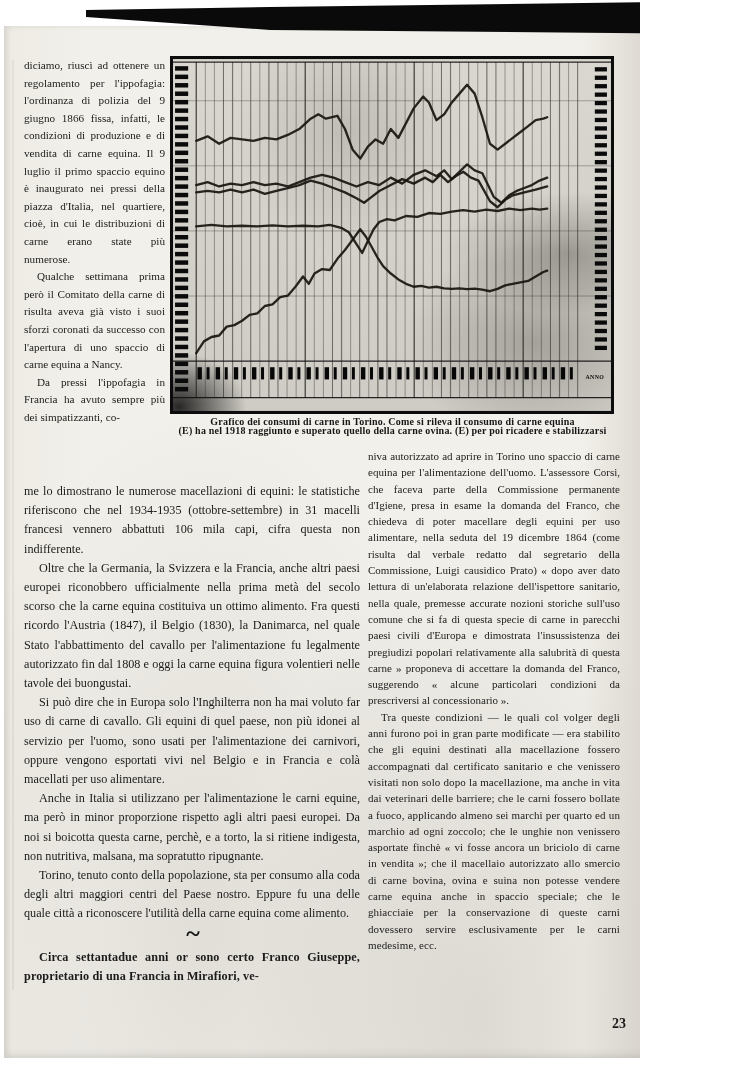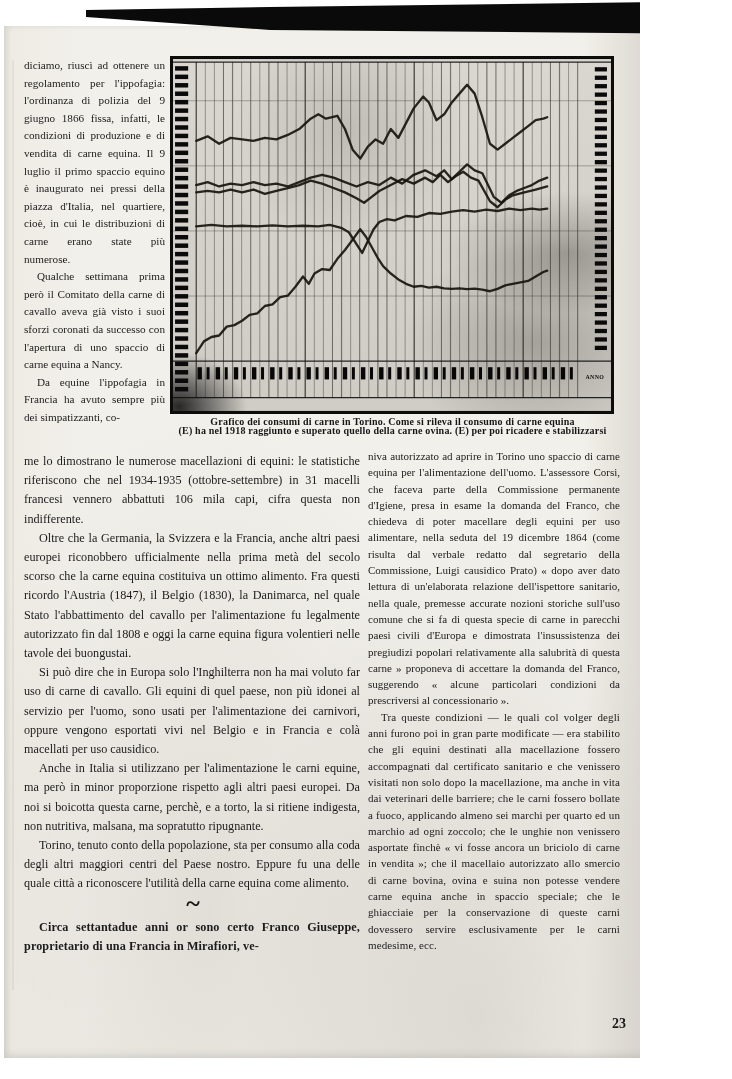--- a/index.html
+++ b/index.html
@@ -21,21 +21,21 @@
     background:linear-gradient(to bottom,#101010 0%,#3d3d3d 25%,#5a5a5a 55%,#7a7a78 85%,#90908e 100%);}
 
   
   p{margin:0;text-indent:13px;}
   .col-narrow{position:absolute;left:24px;top:57px;width:141px;height:400px;overflow:hidden;
     font-size:11.2px;line-height:17.6px;text-align:justify;}
   .col-narrow p:first-child{text-indent:0;}
   .col-left{position:absolute;left:24px;top:452px;width:336px;height:582px;overflow:hidden;
     font-size:12.2px;line-height:19.2px;text-align:justify;}
   .col-left .pwrap p{text-indent:15px;}
-  .col-left .pwrap:first-of-type p:first-child{text-indent:0;}
+  .col-left .pwrap:first-of-type p:first-child{text-indent:0;margin-top:30px;}
   .divider{height:24px;line-height:20px;text-align:center;font-size:26px;font-weight:bold;
     letter-spacing:-2px;color:#161616;}
   .closing p{font-weight:bold;letter-spacing:.1px;}
   .col-right{position:absolute;left:368px;top:448px;width:252px;height:576px;overflow:hidden;
     font-size:11px;line-height:16.3px;text-align:justify;}
   .col-right p:first-child{text-indent:0;}
   .col-right p:nth-child(n+2){font-weight:normal;letter-spacing:.1px;}
   .pageno{position:absolute;left:612px;top:1016px;font-size:14px;font-weight:bold;}
 
   
@@ -59,22 +59,22 @@
 
   <svg class="top-band" width="732" height="50">
     <polygon points="86,10 270,7 732,1 732,34 270,30 86,17" fill="#0a0a0a"></polygon>
   </svg>
   <div class="notch"></div>
   <div class="right-bar"></div>
   <div class="right-edge"></div>
 
   <div class="col-narrow">
       <p>diciamo, riuscì ad ottenere un regolamento per l'ippofagia: l'ordinanza di polizia del 9 giugno 1866 fissa, infatti, le condizioni di produzione e di vendita di carne equina. Il 9 luglio il primo spaccio equino è inaugurato nei pressi della piazza d'Italia, nel quartiere, cioè, in cui le distribuzioni di carne erano state più numerose.</p>
-      <p>Qualche settimana prima però il Comitato della carne di cavallo aveva già visto i suoi sforzi coronati da successo con l'apertura di uno spaccio di carne equina a Nancy.</p>
-      <p>Da equine l'ippofagia in Francia ha avuto sempre più dei simpatizzanti, co-</p>
+      <p>Qualche settimana prima però il Comitato della carne di risulta aveva già visto i suoi sforzi coronati da successo con l'apertura di uno spaccio di carne equina a Nancy.</p>
+      <p>Da pressi l'ippofagia in Francia ha avuto sempre più dei simpatizzanti, co-</p>
     </div>
 
   <div class="chart">
     <svg id="chartsvg" viewBox="0 0 440 352" preserveAspectRatio="none">
         <line x1="26" y1="6" x2="26" y2="336" stroke="#26241f" stroke-width="1.2" opacity="0.85"></line>
         <line x1="35" y1="6" x2="35" y2="336" stroke="#26241f" stroke-width="0.7" opacity="0.55"></line>
         <line x1="44" y1="6" x2="44" y2="336" stroke="#26241f" stroke-width="0.7" opacity="0.55"></line>
         <line x1="53" y1="6" x2="53" y2="336" stroke="#26241f" stroke-width="0.7" opacity="0.85"></line>
         <line x1="62" y1="6" x2="62" y2="336" stroke="#26241f" stroke-width="1.2" opacity="0.55"></line>
         <line x1="71" y1="6" x2="71" y2="336" stroke="#26241f" stroke-width="0.7" opacity="0.55"></line>
@@ -249,21 +249,21 @@
 
   <div class="caption">
     <div>Grafico dei consumi di carne in Torino. Come si rileva il consumo di carne equina</div>
     <div>(E) ha nel 1918 raggiunto e superato quello della carne ovina. (E) per poi ricadere e stabilizzarsi</div>
   </div>
 
   <div class="col-left">
     <div class="pwrap">
         <p>me lo dimostrano le numerose macellazioni di equini: le statistiche riferiscono che nel 1934-1935 (ottobre-settembre) in 31 macelli francesi vennero abbattuti 106 mila capi, cifra questa non indifferente.</p>
         <p>Oltre che la Germania, la Svizzera e la Francia, anche altri paesi europei riconobbero ufficialmente nella prima metà del secolo scorso che la carne equina costituiva un ottimo alimento. Fra questi ricordo l'Austria (1847), il Belgio (1830), la Danimarca, nel quale Stato l'abbattimento del cavallo per l'alimentazione fu legalmente autorizzato fin dal 1808 e oggi la carne equina figura volentieri nelle tavole dei buongustai.</p>
-        <p>Si può dire che in Europa solo l'Inghilterra non ha mai voluto far uso di carne di cavallo. Gli equini di quel paese, non più idonei al servizio per l'uomo, sono usati per l'alimentazione dei carnivori, oppure vengono esportati vivi nel Belgio e in Francia e colà macellati per uso causidico.</p>
+        <p>Si può dire che in Europa solo l'Inghilterra non ha mai voluto far uso di carne di cavallo. Gli equini di quel paese, non più idonei al servizio per l'uomo, sono usati per l'alimentazione dei carnivori, oppure vengono esportati vivi nel Belgio e in Francia e colà macellati per uso alimentare.</p>
         <p>Anche in Italia si utilizzano per l'alimentazione le carni equine, ma però in minor proporzione rispetto agli altri paesi europei. Da noi si boicotta questa carne, perchè, e a torto, la si ritiene indigesta, non nutritiva, malsana, ma sopratutto ripugnante.</p>
         <p>Torino, tenuto conto della popolazione, sta per consumo alla coda degli altri maggiori centri del Paese nostro. Eppure fu una delle quale città a riconoscere l'utilità della carne equina come alimento.</p>
       </div>
     <div class="divider">~</div>
     <div class="pwrap closing">
         <p>Circa settantadue anni or sono certo Franco Giuseppe, proprietario di una Francia in Mirafiori, ve-</p>
       </div>
   </div>
 
   <div class="col-right">

